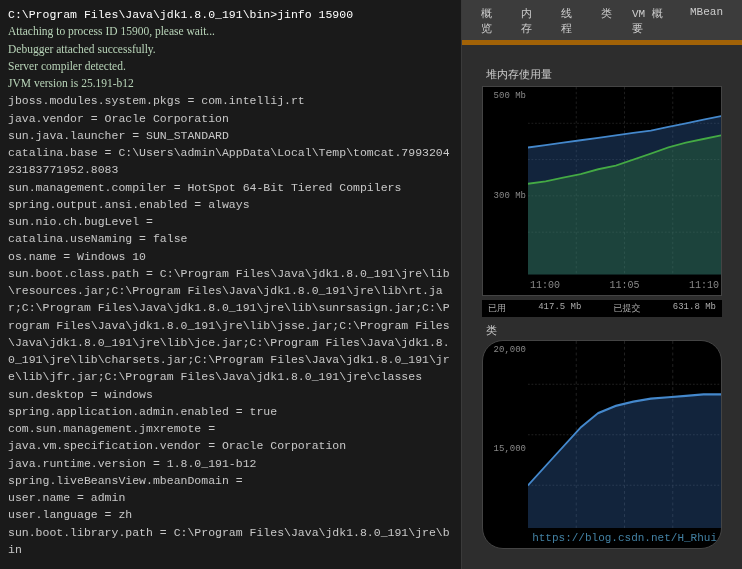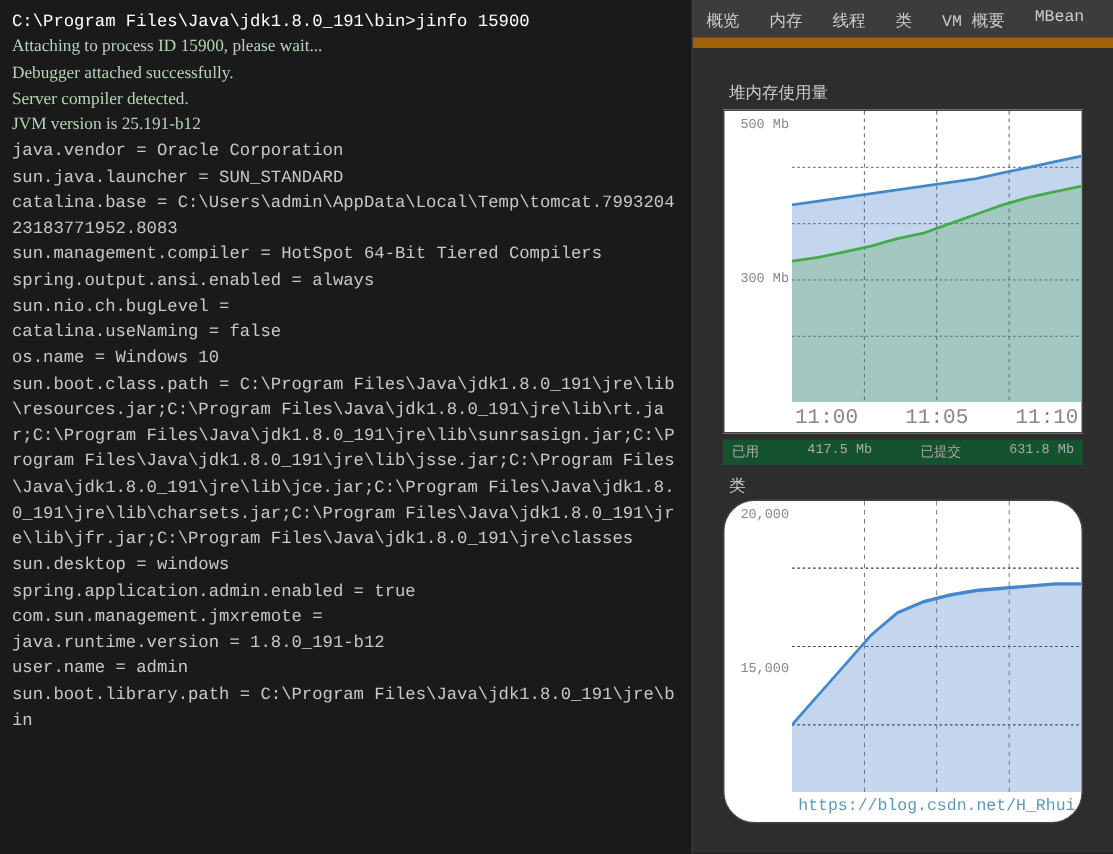--- a/index.html
+++ b/index.html
@@ -47,22 +47,22 @@
       height: 569px;
       background: #2d2d2d;
       display: flex;
       flex-direction: column;
     }
 
     
     .tabs-bar {
       display: flex;
       background: #3c3c3c;
-      border-bottom: 7px solid #a16207;
-      padding: 2px 0 0;
+      border-bottom: 5px solid #a16207;
+      padding: 2px 10px 0;
       gap: 2px;
     }
 
     .tab {
       padding: 3px 8px;
       font-size: 11px;
       color: #ccc;
       cursor: pointer;
       border: 1px solid transparent;
       background: transparent;
@@ -78,21 +78,21 @@
 
     .chart-title {
       font-size: 11px;
       color: #cccccc;
       margin-bottom: 2px;
       padding: 2px 4px;
     }
 
     .chart-container {
       position: relative;
-      background: #ffffff;
+      background: #000000;
       border: 1px solid #444;
       flex: 1;
       overflow: hidden;
     }
 
     .chart-top {
       height: 195px;
       position: relative;
       margin-bottom: 4px;
     }
@@ -140,29 +140,29 @@
       right: 0;
       bottom: 0;
       height: 18px;
       display: flex;
       justify-content: space-between;
       align-items: center;
       padding: 0 2px;
     }
 
     .x-label {
-      font-size: 14px;
+      font-size: 10px;
       color: #888;
     }
 
     .chart-info-bar {
       display: flex;
       justify-content: space-between;
       padding: 2px 6px;
-      background: #14532d;
+      background: #000000;
       font-size: 9px;
       color: #aaa;
     }
 
     .chart-section-title {
       font-size: 11px;
       color: #cccccc;
       padding: 2px 4px;
       margin-top: 4px;
     }
@@ -205,34 +205,38 @@
 </head>
 <body>
 
 <div class="left-panel">
 <div class="console-line cmd">C:\Program Files\Java\jdk1.8.0_191\bin&gt;jinfo 15900</div>
     <div class="console-line info">Attaching to process ID 15900, please wait...</div>
     <div class="console-line info">Debugger attached successfully.</div>
     <div class="console-line info">Server compiler detected.</div>
     <div class="console-line info">JVM version is 25.191-b12</div>
     <div class="console-line "></div>
+    <div class="console-line ">jboss.modules.system.pkgs = com.intellij.rt</div>
     <div class="console-line ">java.vendor = Oracle Corporation</div>
     <div class="console-line ">sun.java.launcher = SUN_STANDARD</div>
     <div class="console-line ">catalina.base = C:\Users\admin\AppData\Local\Temp\tomcat.799320423183771952.8083</div>
     <div class="console-line ">sun.management.compiler = HotSpot 64-Bit Tiered Compilers</div>
     <div class="console-line ">spring.output.ansi.enabled = always</div>
     <div class="console-line ">sun.nio.ch.bugLevel =</div>
     <div class="console-line ">catalina.useNaming = false</div>
     <div class="console-line ">os.name = Windows 10</div>
     <div class="console-line ">sun.boot.class.path = C:\Program Files\Java\jdk1.8.0_191\jre\lib\resources.jar;C:\Program Files\Java\jdk1.8.0_191\jre\lib\rt.jar;C:\Program Files\Java\jdk1.8.0_191\jre\lib\sunrsasign.jar;C:\Program Files\Java\jdk1.8.0_191\jre\lib\jsse.jar;C:\Program Files\Java\jdk1.8.0_191\jre\lib\jce.jar;C:\Program Files\Java\jdk1.8.0_191\jre\lib\charsets.jar;C:\Program Files\Java\jdk1.8.0_191\jre\lib\jfr.jar;C:\Program Files\Java\jdk1.8.0_191\jre\classes</div>
     <div class="console-line ">sun.desktop = windows</div>
     <div class="console-line ">spring.application.admin.enabled = true</div>
     <div class="console-line ">com.sun.management.jmxremote =</div>
+    <div class="console-line ">java.vm.specification.vendor = Oracle Corporation</div>
     <div class="console-line ">java.runtime.version = 1.8.0_191-b12</div>
+    <div class="console-line ">spring.liveBeansView.mbeanDomain =</div>
     <div class="console-line ">user.name = admin</div>
+    <div class="console-line ">user.language = zh</div>
     <div class="console-line ">sun.boot.library.path = C:\Program Files\Java\jdk1.8.0_191\jre\bin</div>
   </div>
 
 <div class="right-panel">
 
   <div class="tabs-bar">
   <div class="tab">概览</div>
       <div class="tab">内存</div>
       <div class="tab">线程</div>
       <div class="tab">类</div>

